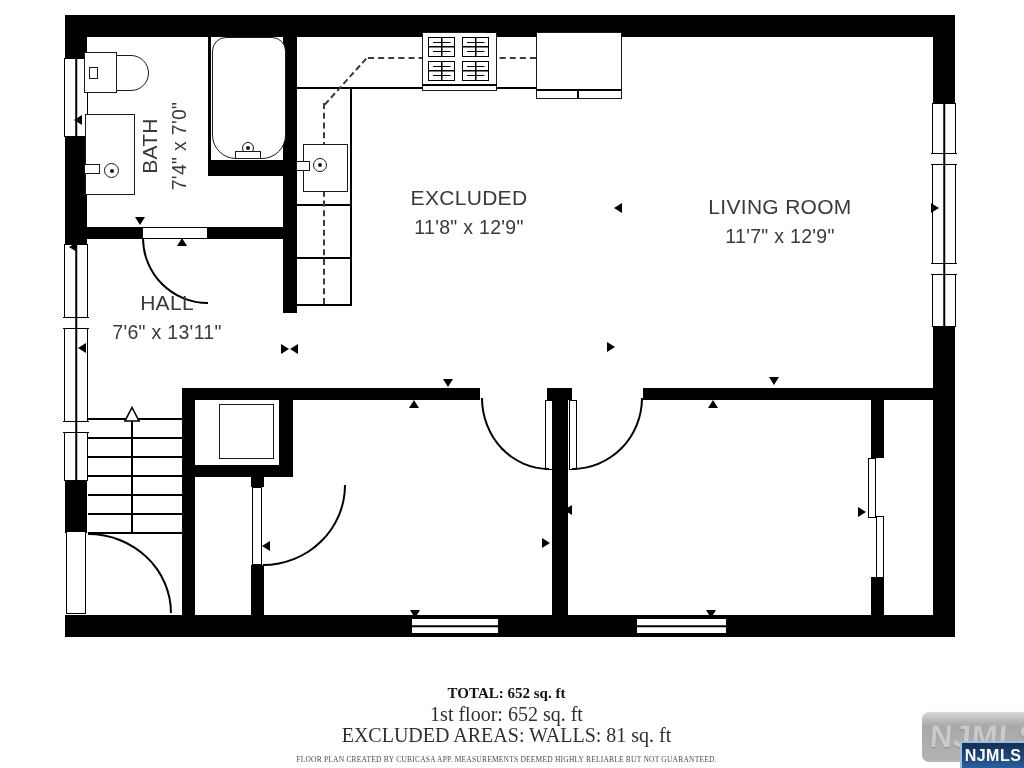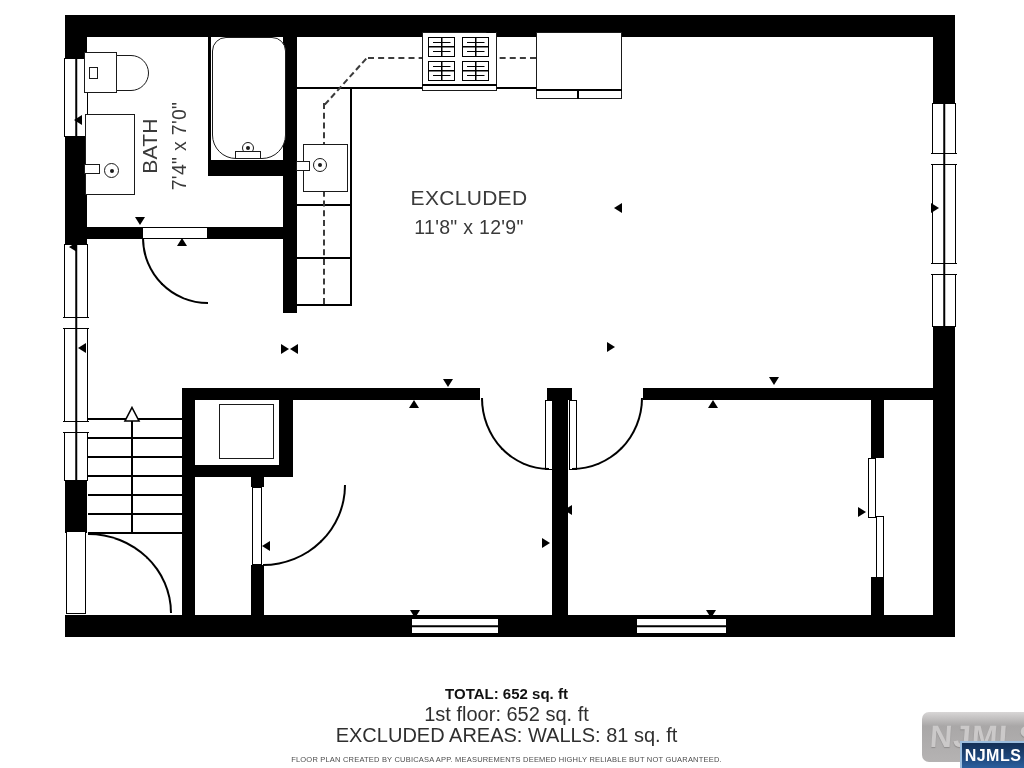--- a/index.html
+++ b/index.html
@@ -30,21 +30,21 @@
   .circle::after{content:"";position:absolute;left:50%;top:50%;width:4px;height:4px;margin:-2px 0 0 -2px;background:#1a1a1a;border-radius:50%;}
   .burner{position:absolute;border:1px solid #000;background:
      linear-gradient(#000,#000) 50% 50%/100% 1.5px no-repeat,
      linear-gradient(#000,#000) 50% 50%/1.5px 100% no-repeat,
      linear-gradient(#000,#000) 50% 25%/70% 1px no-repeat,
      linear-gradient(#000,#000) 50% 75%/70% 1px no-repeat;}
   .room-label{position:absolute;transform:translate(-50%,-50%);text-align:center;
      color:#3a3a3a;font-size:21px;line-height:1.45;white-space:nowrap;letter-spacing:.3px;}
   .room-label .dims{font-size:19.5px;}
   .room-label.rot{transform:translate(-50%,-50%) rotate(-90deg);}
-  .footer{position:absolute;left:0;right:11px;top:683px;text-align:center;color:#333;}
+  .footer{position:absolute;left:0;right:11px;top:683px;text-align:center;color:#333;font-family:Liberation Serif, serif;}
   .footer .total{font-size:15px;font-weight:bold;color:#111;line-height:21px;}
   .footer .line{font-size:20px;line-height:21px;color:#2f2f2f;}
   .footer .disclaimer{margin-top:9px;font-size:7.5px;letter-spacing:.2px;color:#4d4d4d;}
   .wm{position:absolute;left:922px;top:712px;width:110px;height:50px;border-radius:7px;
       background:linear-gradient(180deg,#d8d6d6 0%,#a9a7a7 28%,#b5b3b3 100%);}
   .wm-text{position:absolute;left:8px;top:7px;font-size:31px;font-weight:bold;
       color:#cbc9c9;letter-spacing:1px;text-shadow:0 1px 1px #8f8d8d;transform:skewX(-4deg);}
   .badge{position:absolute;left:960px;top:741px;width:64px;height:27px;
       background:linear-gradient(180deg,#132f55 0%,#1d4679 55%,#2b5f9e 100%);
       border-top:2px solid #9dbede;border-left:2px solid #9dbede;
@@ -187,20 +187,28 @@
   <div class="tri tri-down" style="left:706px;top:610px;"></div>
 
   <div class="room-label rot" style="left:164px;top:146px;">
     <div>BATH</div>
     <div class="dims">7'4" x 7'0"</div>
   </div>
   <div class="room-label" style="left:469px;top:212px;">
     <div>EXCLUDED</div>
     <div class="dims">11'8" x 12'9"</div>
   </div>
+  <div class="room-label" style="left:780px;top:221px;">
+    <div>LIVING ROOM</div>
+    <div class="dims">11'7" x 12'9"</div>
+  </div>
+  <div class="room-label" style="left:167px;top:317px;">
+    <div>HALL</div>
+    <div class="dims">7'6" x 13'11"</div>
+  </div>
 
   <div class="footer">
     <div class="total">TOTAL: 652 sq. ft</div>
     <div class="line">1st floor: 652 sq. ft</div>
     <div class="line">EXCLUDED AREAS: WALLS: 81 sq. ft</div>
     <div class="disclaimer">FLOOR PLAN CREATED BY CUBICASA APP. MEASUREMENTS DEEMED HIGHLY RELIABLE BUT NOT GUARANTEED.</div>
   </div>
 
   <div class="wm">
     <span class="wm-text">NJMLS</span>

